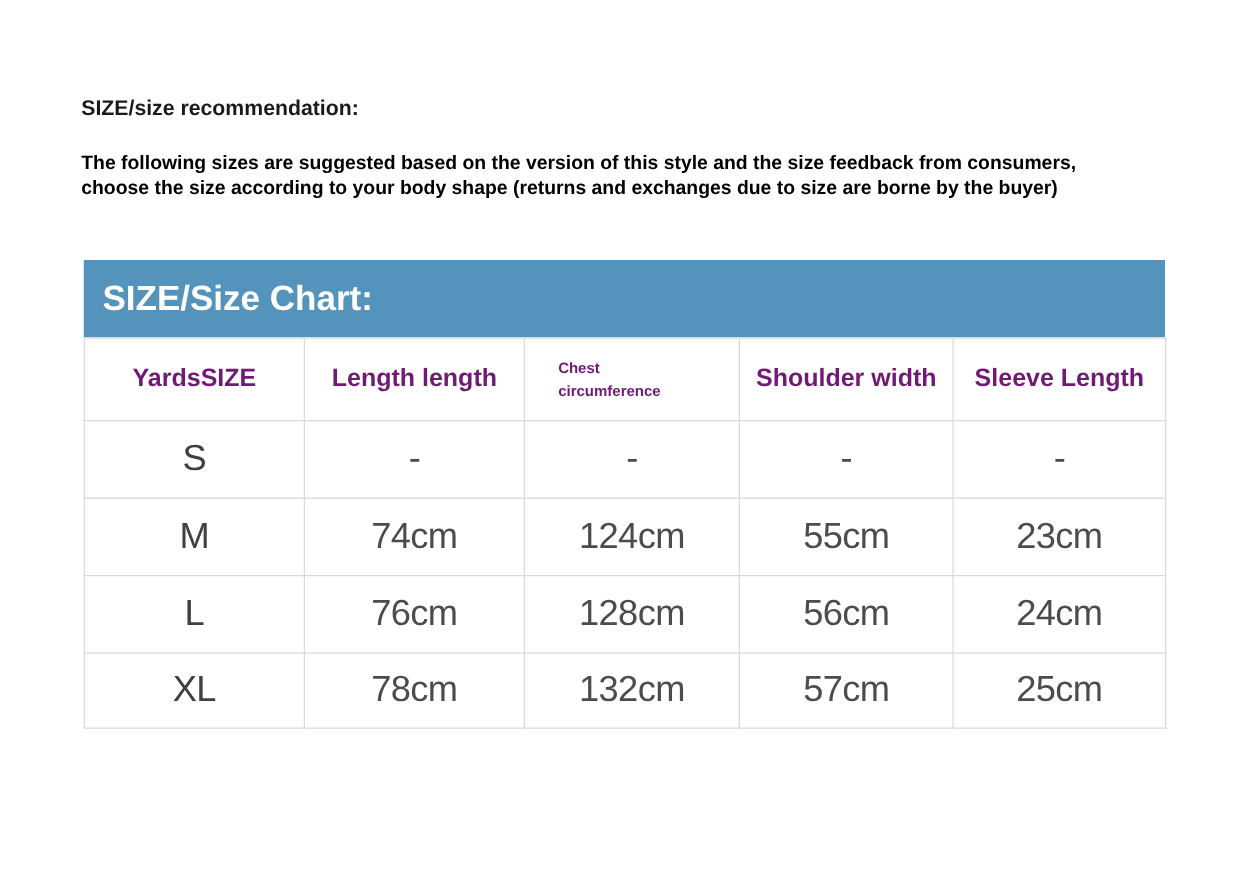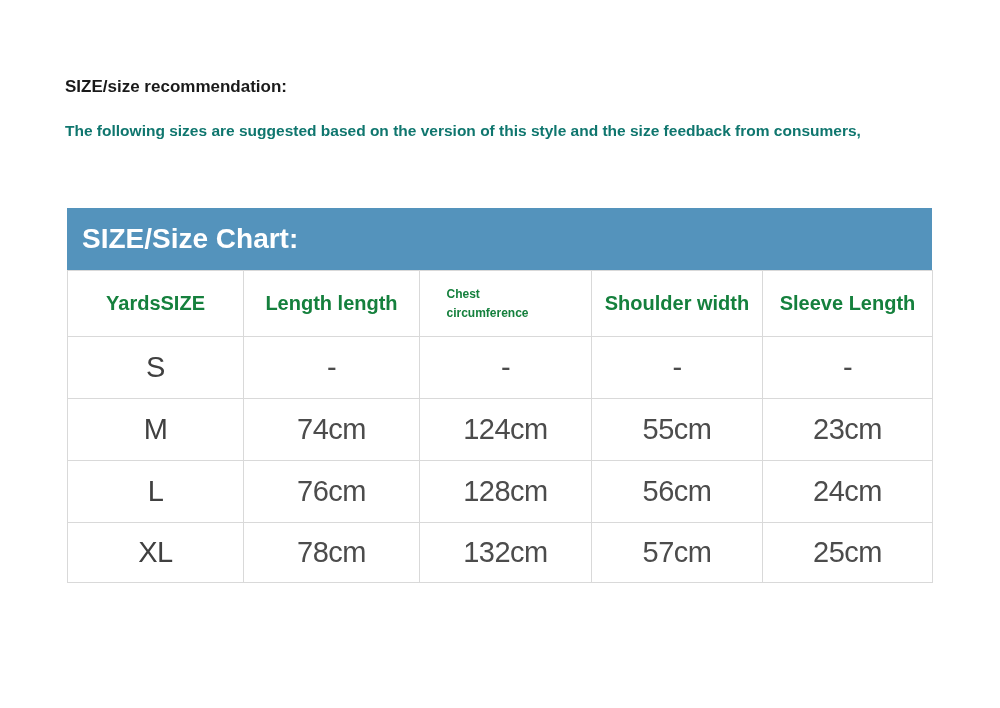--- a/index.html
+++ b/index.html
@@ -22,21 +22,21 @@
     color: #1a1a1a;
     white-space: nowrap;
   }
   .intro {
     position: absolute;
     left: 65px;
     top: 121px;
     font-size: 15.5px;
     font-weight: bold;
     line-height: 19.5px;
-    color: #0f766e;
+    color: #000000;
   }
   .intro .line { white-space: nowrap; }
   .banner {
     position: absolute;
     left: 67px;
     top: 208px;
     width: 865px;
     height: 62px;
     background: #5493BC;
   }
@@ -63,21 +63,21 @@
     vertical-align: middle;
     padding: 0;
     overflow: hidden;
   }
   .size-table thead tr { height: 66px; }
   .size-table tbody tr { height: 62px; }
   .size-table tbody tr:last-child { height: 60px; }
   .size-table th {
     font-size: 20px;
     font-weight: bold;
-    color: #15803d;
+    color: #701a75;
   }
   .size-table th.th-chest { font-size: 12px; }
   .size-table th.th-chest .wrap-block {
     display: inline-block;
     max-width: 118px;
     text-align: left;
     line-height: 19px;
   }
   .size-table td {
     font-size: 29px;
@@ -89,20 +89,21 @@
 </style>
 </head>
 <body>
 
 <div id="stage">
 
   <div class="heading">SIZE/size recommendation:</div>
 
   <div class="intro">
     <div class="line">The following sizes are suggested based on the version of this style and the size feedback from consumers,</div>
+    <div class="line">choose the size according to your body shape (returns and exchanges due to size are borne by the buyer)</div>
   </div>
 
   <div class="banner">
     <div class="banner-label">SIZE/Size Chart:</div>
   </div>
 
   <table class="size-table">
     <colgroup>
       <col style="width:176px">
       <col style="width:176px">

